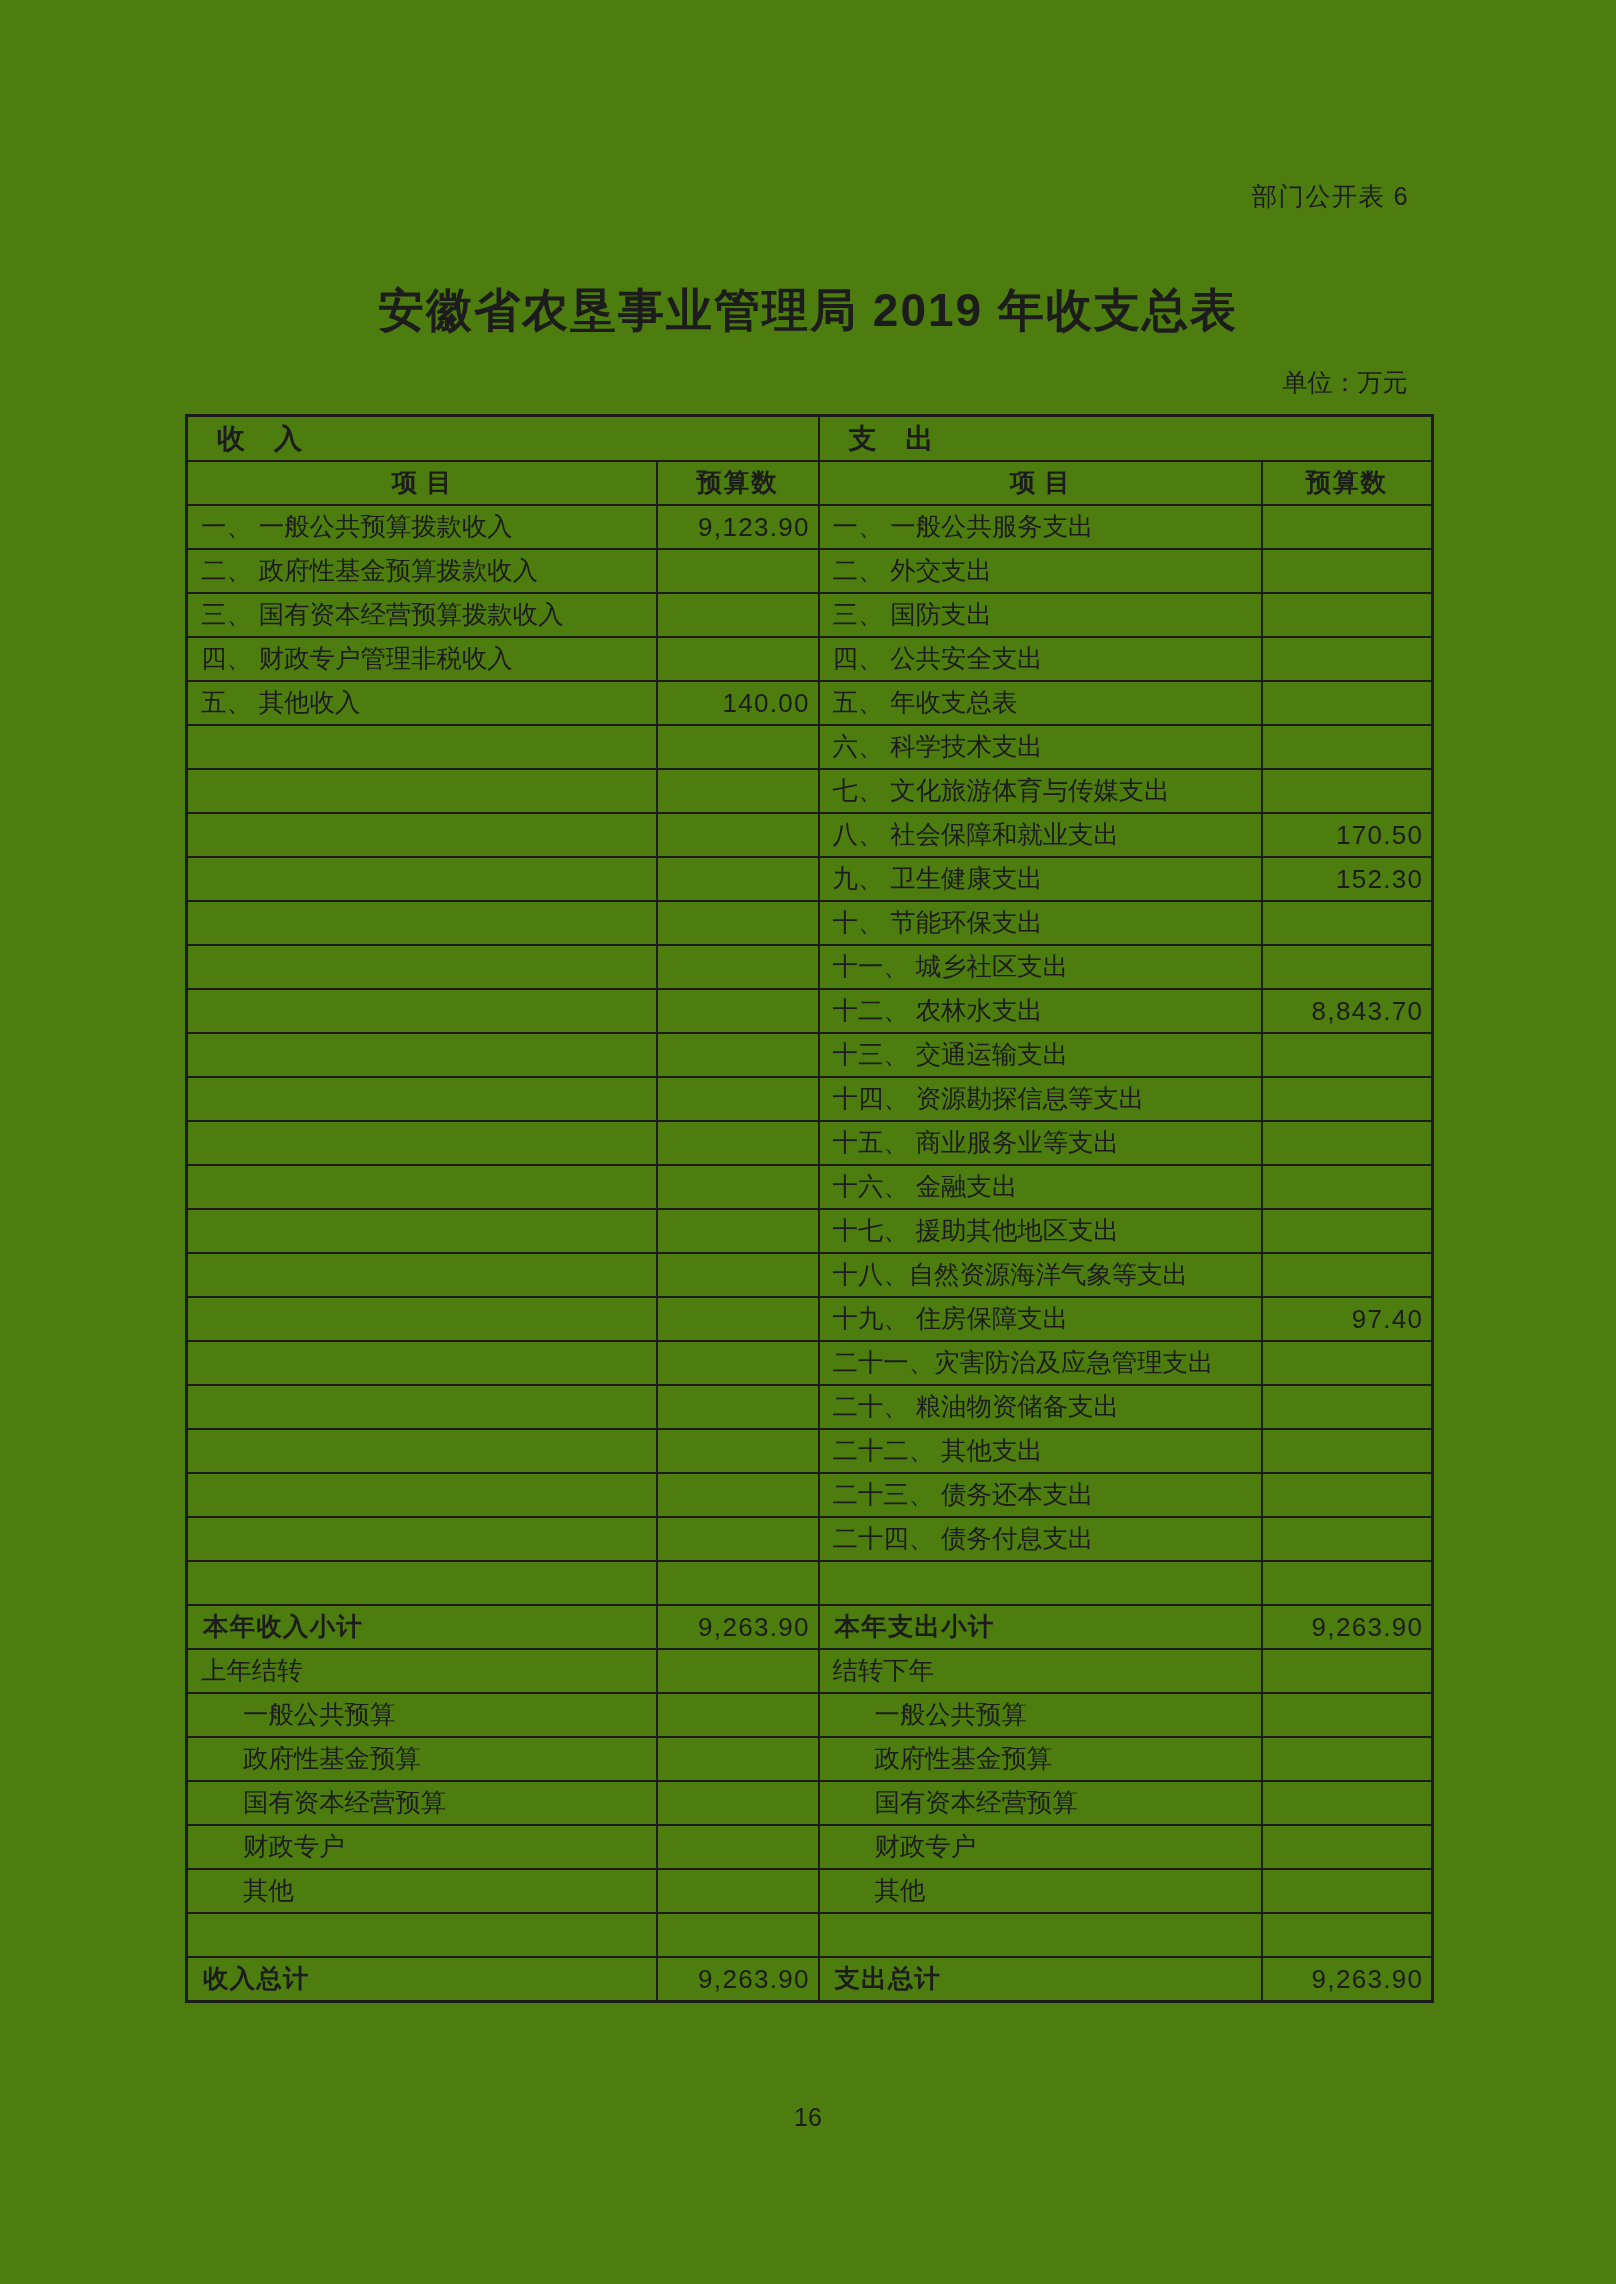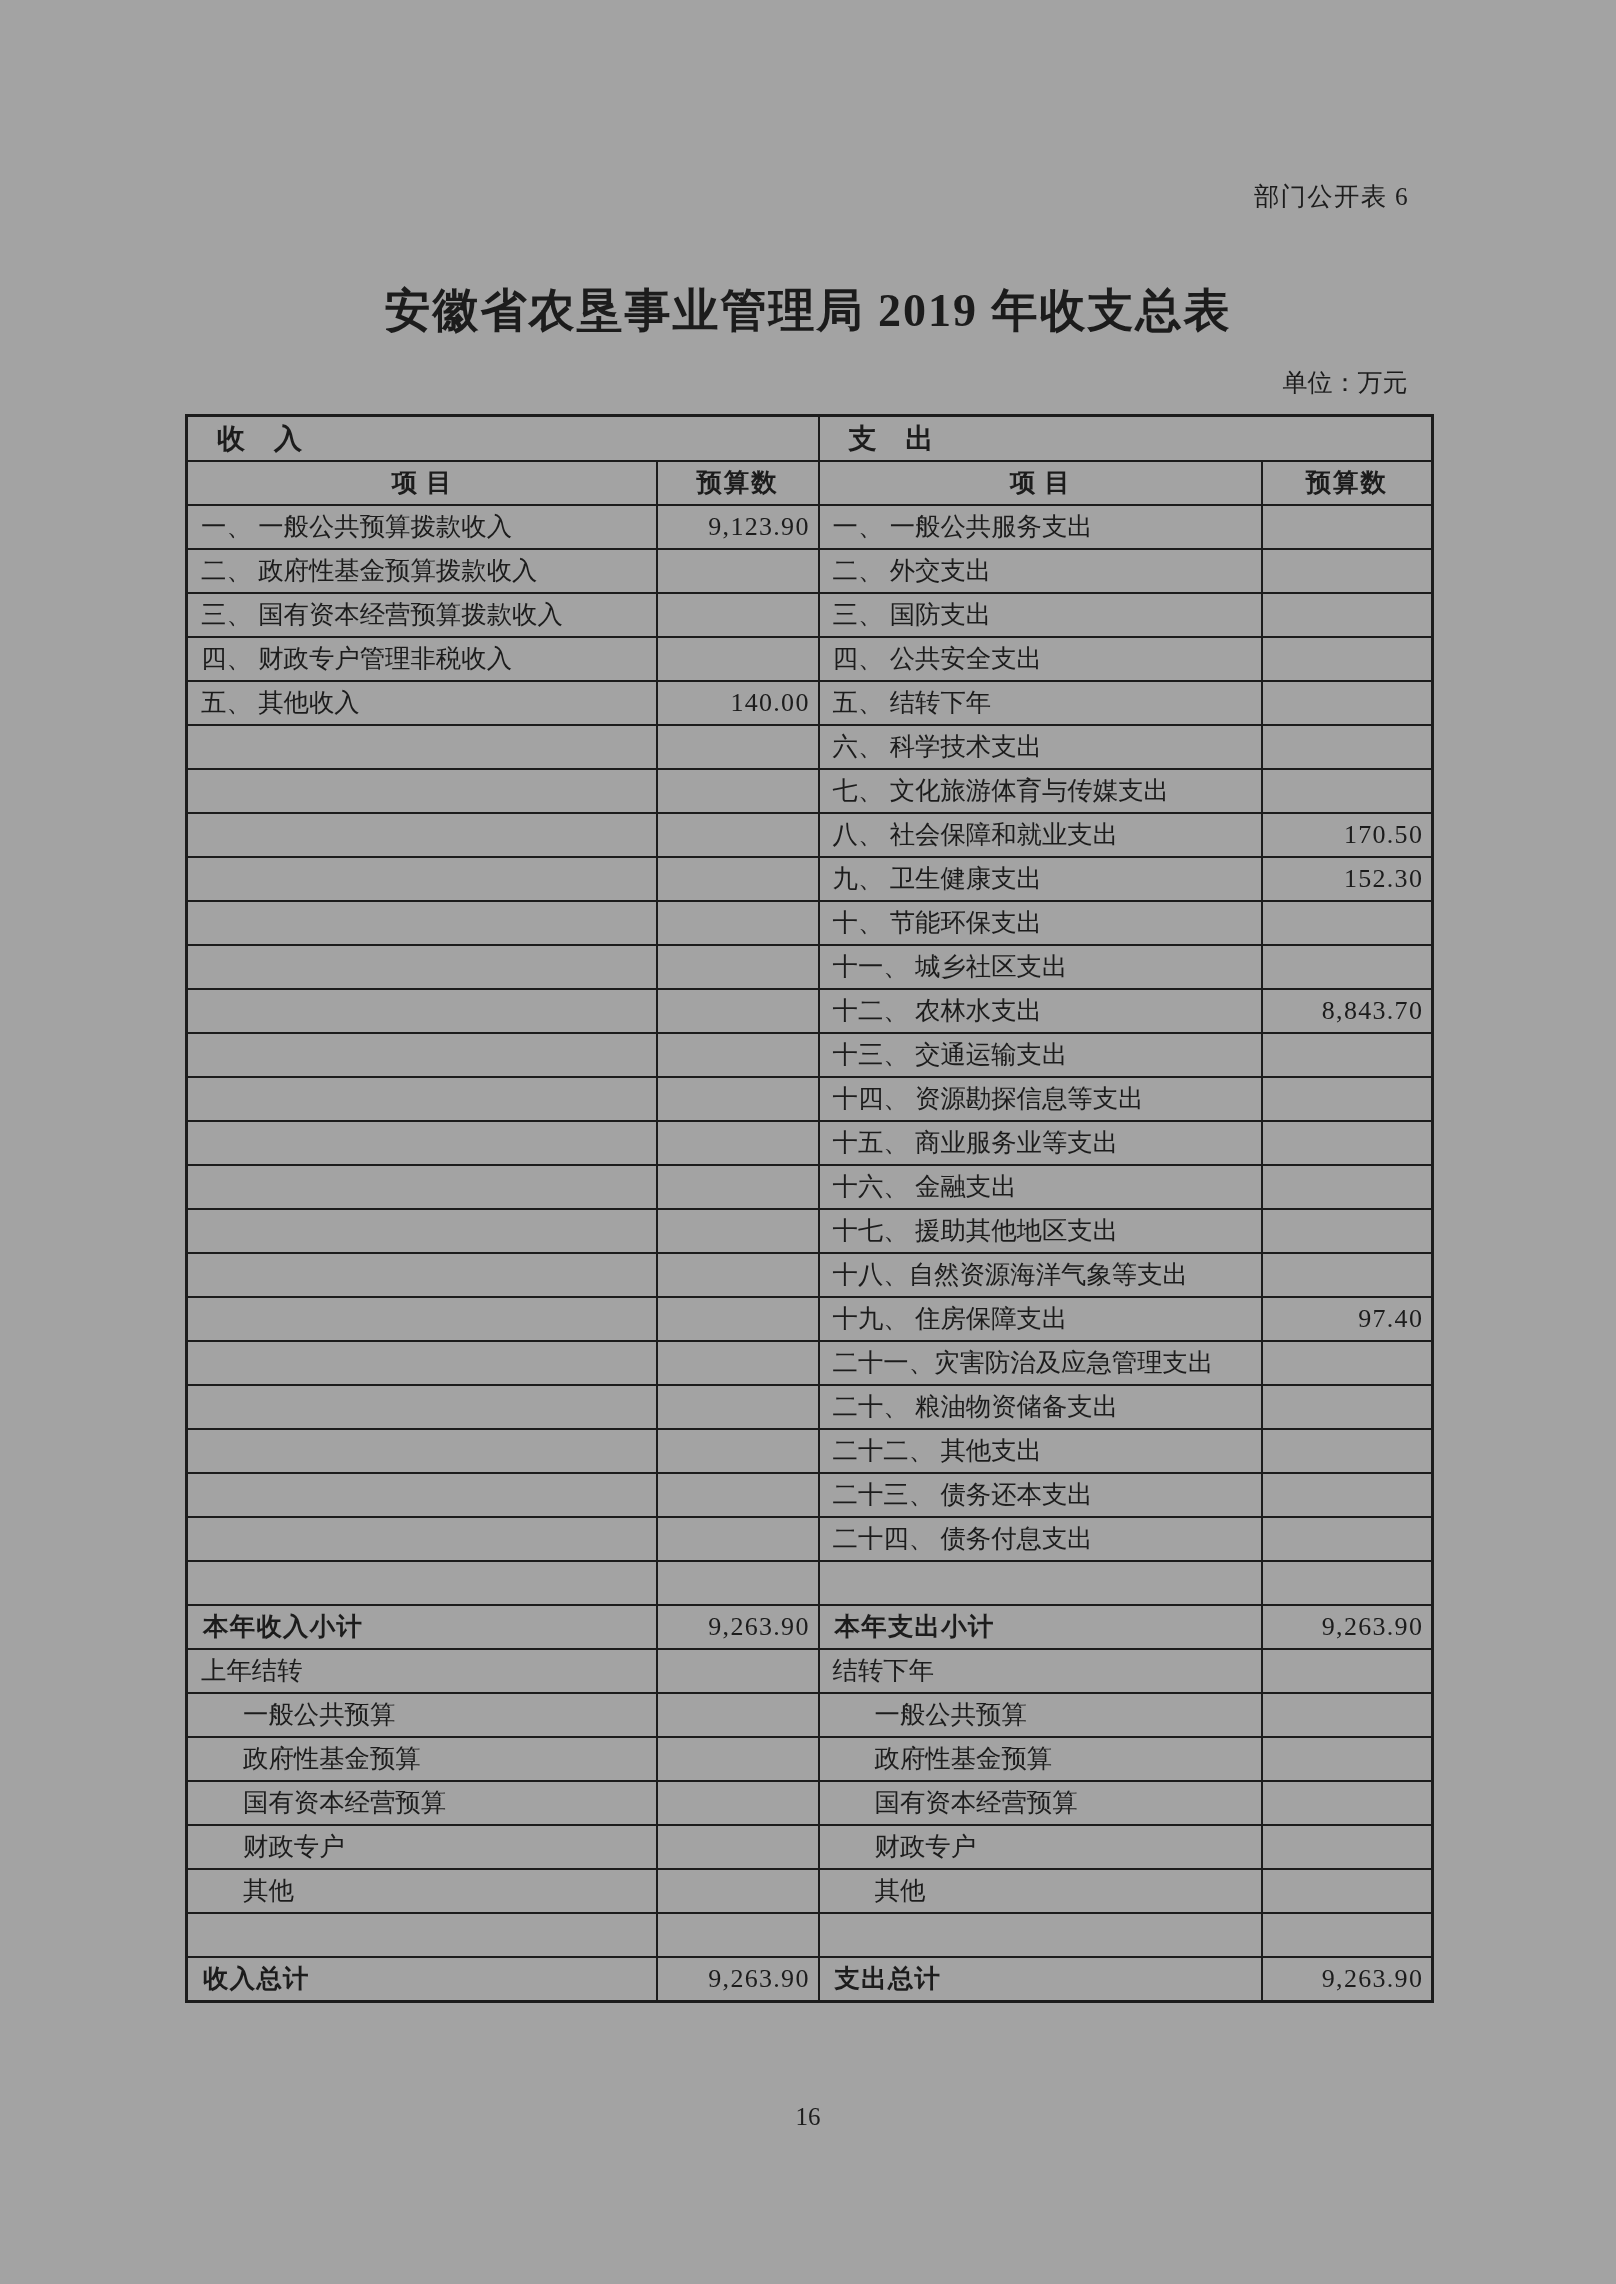--- a/index.html
+++ b/index.html
@@ -1,21 +1,21 @@
 <!DOCTYPE html>
 <html style="font-size:10.4px"><head>
 <meta charset="utf-8">
 <style>
   html, body { margin: 0; padding: 0; background: #e8e8e8; }
   .page {
     position: relative;
     width: 1616px;
     height: 2284px;
-    background: #a3a3a3;
-    font-family: Liberation Serif, serif;
+    background: #4d7c0f;
+    font-family: Liberation Sans, sans-serif;
     color: #1c1c1c;
     overflow: hidden;
   }
   .corner {
     position: absolute;
     top: 180px;
     right: 207px;
     font-size: 25.4px;
     letter-spacing: 1.3px;
   }
@@ -161,21 +161,21 @@
         </tr>
         <tr class="r-item">
           <td class="item-cell">四、 财政专户管理非税收入</td>
           <td class="val-cell"></td>
           <td class="item-cell">四、 公共安全支出</td>
           <td class="val-cell"></td>
         </tr>
         <tr class="r-item">
           <td class="item-cell">五、 其他收入</td>
           <td class="val-cell">140.00</td>
-          <td class="item-cell">五、 结转下年</td>
+          <td class="item-cell">五、 年收支总表</td>
           <td class="val-cell"></td>
         </tr>
         <tr class="r-item">
           <td class="item-cell"></td>
           <td class="val-cell"></td>
           <td class="item-cell">六、 科学技术支出</td>
           <td class="val-cell"></td>
         </tr>
         <tr class="r-item">
           <td class="item-cell"></td>

